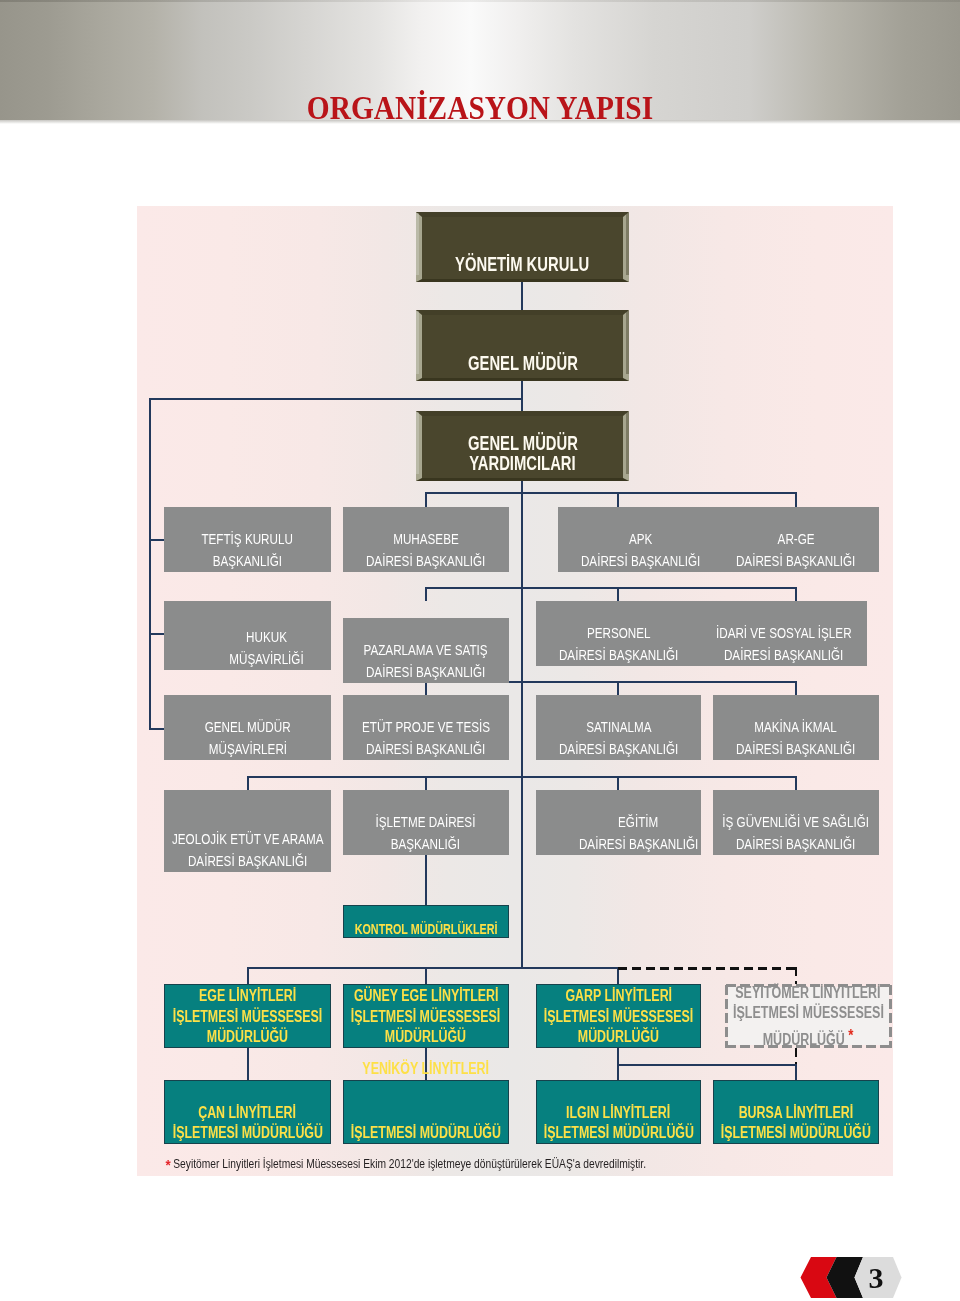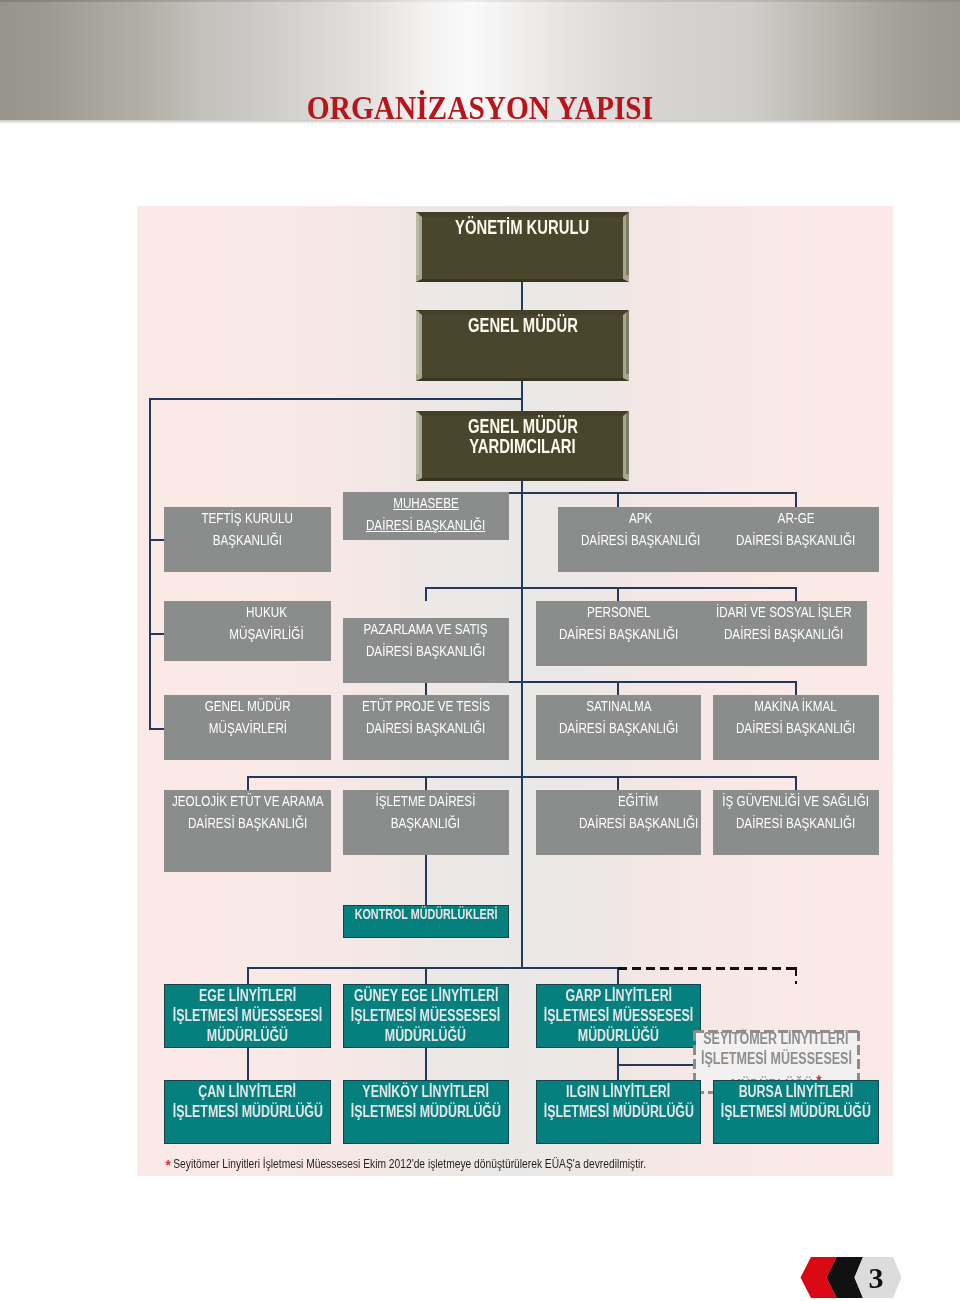--- a/index.html
+++ b/index.html
@@ -35,21 +35,21 @@
   .ln{position:absolute;background:#23395c;}
   .dash-h{position:absolute;
      background-image:linear-gradient(to right,#111 0 9px,transparent 9px 14px);
      background-size:14px 100%;}
   .dash-v{position:absolute;
      background-image:linear-gradient(to bottom,#111 0 9px,transparent 9px 14px);
      background-size:100% 14px;}
 
   
   .bx{position:absolute;box-sizing:border-box;display:flex;flex-direction:column;
-      align-items:center;justify-content:flex-start;text-align:center;color:#ffffff;}
+      align-items:center;justify-content:flex-end;text-align:center;color:#ffffff;}
   .bx > span{display:block;white-space:nowrap;}
   .olive > span{transform:scaleX(.705);}
   .grey  > span{transform:scaleX(.80);}
   .teal  > span{transform:scaleX(.775);}
   .dashed > span{transform:scaleX(.782);}
 
   
   .olive{background:#4a462d;
      border-top:5px solid #433f28;border-left:6px solid #a7a68f;
      border-right:6px solid #a7a68f;border-bottom:3px solid #39361f;
@@ -58,21 +58,21 @@
   .olive .hl{position:absolute;left:-6px;top:-4px;width:213px;height:100%;
      box-sizing:border-box;pointer-events:none;
      border-left:3px solid rgba(255,255,255,.22);
      border-right:3px solid rgba(64,60,38,.40);}
 
   
   .grey{background:#8b8c8c;font-size:14.6px;line-height:22px;color:#ffffff;}
 
   
   .teal{background:#06807f;border:1.4px solid #16424c;font-weight:bold;
-        font-size:16px;line-height:20.2px;color:#e5e5e5;padding-top:1px;}
+        font-size:16px;line-height:20.2px;color:#fde047;padding-top:1px;}
   .teal.small{font-size:13.9px;line-height:16px;padding-top:0;}
 
   
   .dashed{background:#f3f1f0;color:#8e8e8e;
           font-weight:bold;font-size:16px;line-height:20px;
           border:3px solid transparent;
           background-clip:padding-box;justify-content:flex-start;padding-top:0px;}
   .dashed > span:nth-of-type(1){margin-top:-4px;}
   .dashed > span:nth-of-type(3){margin-top:3px;}
   .dashed::before{content:"";position:absolute;left:-3px;top:-3px;right:-3px;bottom:-3px;
@@ -155,33 +155,33 @@
         </div>
         <div class="bx olive" style="left: 279px; top: 205px; width: 213px; height: 70px;">
           <span>GENEL MÜDÜR</span>
           <span>YARDIMCILARI</span>
           <div class="hl"></div>
         </div>
         <div class="bx grey" style="left: 27px; top: 301px; width: 167px; height: 65px;">
           <span>TEFTİŞ KURULU</span>
           <span>BAŞKANLIĞI</span>
         </div>
-        <div class="bx grey" style="left: 205.5px; top: 286px; width: 166.5px; height: 48px; text-decoration: underline;">
+        <div class="bx grey" style="left: 205.5px; top: 301px; width: 166.5px; height: 65px;">
           <span>MUHASEBE</span>
           <span>DAİRESİ BAŞKANLIĞI</span>
         </div>
         <div class="bx grey" style="left: 421px; top: 301px; width: 165px; height: 65px;">
           <span>APK</span>
           <span>DAİRESİ BAŞKANLIĞI</span>
         </div>
         <div class="bx grey" style="left: 575.5px; top: 301px; width: 166.5px; height: 65px;">
           <span>AR-GE</span>
           <span>DAİRESİ BAŞKANLIĞI</span>
         </div>
-        <div class="bx grey" style="left: 27px; top: 395px; width: 167px; height: 60px; padding-left: 38px;">
+        <div class="bx grey" style="left: 27px; top: 395px; width: 167px; height: 69px; padding-left: 38px;">
           <span>HUKUK</span>
           <span>MÜŞAVİRLİĞİ</span>
         </div>
         <div class="bx grey" style="left: 205.5px; top: 412px; width: 166.5px; height: 65px;">
           <span>PAZARLAMA VE SATIŞ</span>
           <span>DAİRESİ BAŞKANLIĞI</span>
         </div>
         <div class="bx grey" style="left: 399px; top: 395px; width: 165px; height: 65px;">
           <span>PERSONEL</span>
           <span>DAİRESİ BAŞKANLIĞI</span>
@@ -233,30 +233,30 @@
         <div class="bx teal" style="left: 205.5px; top: 778px; width: 166.5px; height: 64px;">
           <span>GÜNEY EGE LİNYİTLERİ</span>
           <span>İŞLETMESİ MÜESSESESİ</span>
           <span>MÜDÜRLÜĞÜ</span>
         </div>
         <div class="bx teal" style="left: 399px; top: 778px; width: 165px; height: 64px;">
           <span>GARP LİNYİTLERİ</span>
           <span>İŞLETMESİ MÜESSESESİ</span>
           <span>MÜDÜRLÜĞÜ</span>
         </div>
-        <div class="bx dashed" style="left: 556px; top: 778px; width: 166.5px; height: 64px; margin-top: 46px;">
+        <div class="bx dashed" style="left: 588px; top: 778px; width: 166.5px; height: 64px;">
           <span>SEYİTÖMER LİNYİTLERİ</span>
           <span>İŞLETMESİ MÜESSESESİ</span>
           <span>MÜDÜRLÜĞÜ<span class="ast"> *</span></span>
         </div>
         <div class="bx teal" style="left: 27px; top: 874px; width: 167px; height: 64px;">
           <span>ÇAN LİNYİTLERİ</span>
           <span>İŞLETMESİ MÜDÜRLÜĞÜ</span>
         </div>
-        <div class="bx teal" style="left: 205.5px; top: 874px; width: 166.5px; height: 64px;">
+        <div class="bx teal" style="left: 205.5px; top: 874px; width: 166.5px; height: 64px; gap: 44px;">
           <span>YENİKÖY LİNYİTLERİ</span>
           <span>İŞLETMESİ MÜDÜRLÜĞÜ</span>
         </div>
         <div class="bx teal" style="left: 399px; top: 874px; width: 165px; height: 64px;">
           <span>ILGIN LİNYİTLERİ</span>
           <span>İŞLETMESİ MÜDÜRLÜĞÜ</span>
         </div>
         <div class="bx teal" style="left: 575.5px; top: 874px; width: 166.5px; height: 64px;">
           <span>BURSA LİNYİTLERİ</span>
           <span>İŞLETMESİ MÜDÜRLÜĞÜ</span>

